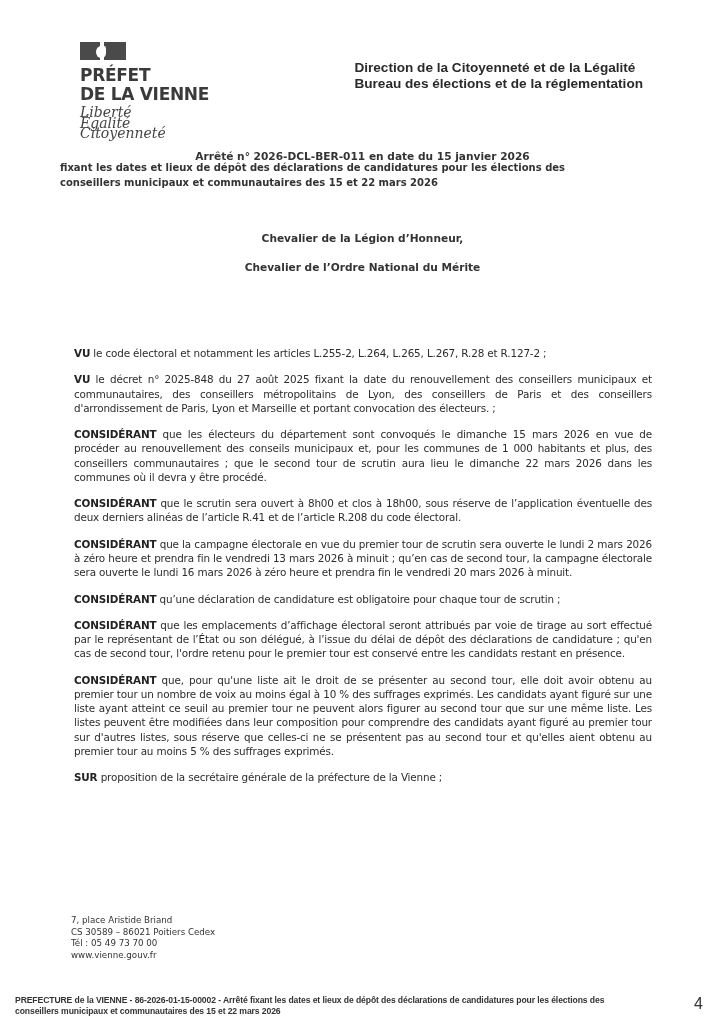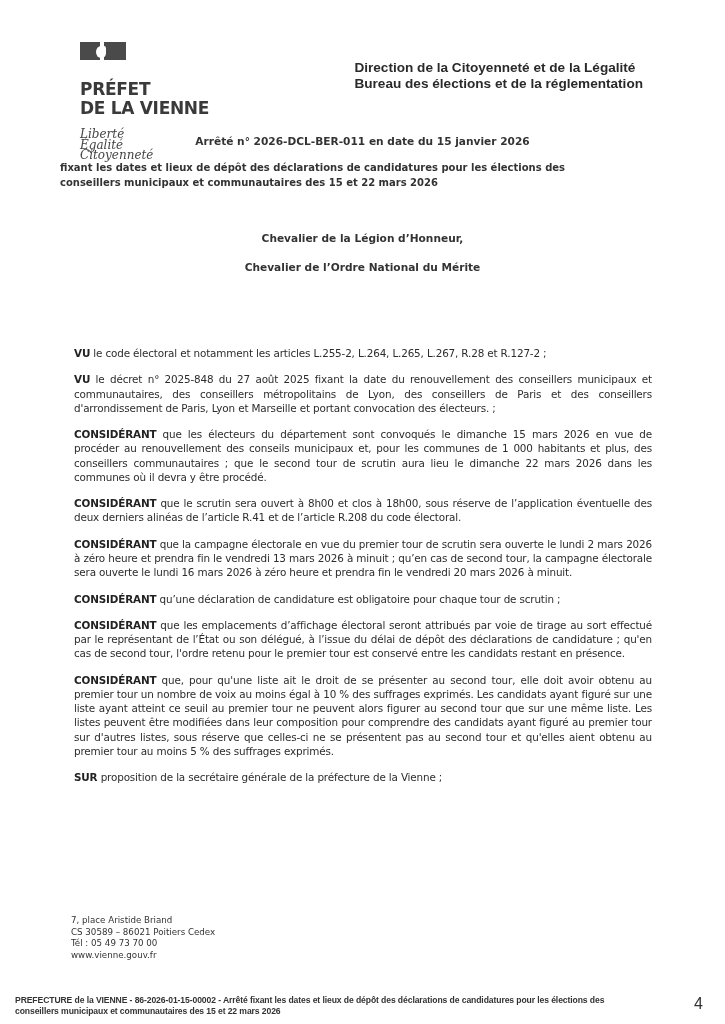--- a/index.html
+++ b/index.html
@@ -2,24 +2,24 @@
 <html><head>
 <meta charset="utf-8">
 <style>
   html, body { margin:0; padding:0; }
   body { width:725px; height:1024px; background:#ffffff; position:relative; overflow:hidden; color:#2a2a2a; font-family:"DejaVu Sans", sans-serif; }
   .logo { position:absolute; left:80px; top:42px; }
   .marianne { width:46px; height:18px; position:relative; }
   .marianne .l { position:absolute; left:0; top:0; width:20px; height:18px; background:#4a4a4a; }
   .marianne .r { position:absolute; left:24px; top:0; width:22px; height:18px; background:#4a4a4a; }
   .marianne .f { position:absolute; left:16px; top:4px; width:10px; height:12px; background:#fff; border-radius:50% 20% 40% 50%; }
-  .pref-name { font-family:"DejaVu Sans", sans-serif; font-weight:bold; font-size:17px; line-height:19px; color:#3a3a3a; margin-top:20px; letter-spacing:-0.3px; }
-  .devise { font-family:"DejaVu Serif", serif; font-style:italic; font-size:12px; line-height:10.5px; color:#444; margin-top:11px; }
+  .pref-name { font-family:"DejaVu Sans", sans-serif; font-weight:bold; font-size:17px; line-height:19px; color:#3a3a3a; margin-top:6px; letter-spacing:-0.3px; }
+  .devise { font-family:"DejaVu Serif", serif; font-style:italic; font-size:14px; line-height:10.5px; color:#444; margin-top:3px; }
   .direction { position:absolute; right:82px; top:60px; text-align:left; font-family:"Liberation Sans", sans-serif; font-weight:bold; font-size:13.6px; line-height:16px; color:#2a2a2a; }
-  .arrete-title { position:absolute; left:0; width:725px; top:135px; text-align:center; font-weight:bold; font-size:10.6px; color:#333; }
+  .arrete-title { position:absolute; left:0; width:725px; top:150px; text-align:center; font-weight:bold; font-size:10.6px; color:#333; }
   .objet { position:absolute; left:60px; width:605px; top:160px; text-align:left; font-weight:bold; font-size:10px; line-height:15px; color:#333; }
   .titles { position:absolute; left:0; width:725px; top:232px; text-align:center; font-weight:bold; font-size:10.6px; color:#333; }
   .titles div { height:28.5px; }
   .body { position:absolute; left:74px; width:578px; top:346px; font-size:10.4px; line-height:14.2px; color:#2c2c2c; text-align:justify; letter-spacing:-0.15px; }
   .body p { margin:0 0 12.2px 0; }
   .body b { color:#222; }
   .address { position:absolute; left:71px; top:915px; font-size:8.7px; line-height:11.5px; color:#333; }
   .footer { position:absolute; left:15px; top:995px; width:620px; font-family:"Liberation Sans", sans-serif; font-size:8.6px; line-height:10.5px; color:#333; letter-spacing:-0.1px;font-weight:bold; }
   .pagenum { position:absolute; right:22px; top:995px; font-family:"Liberation Sans", sans-serif; font-size:16px; color:#333; }
 </style>

